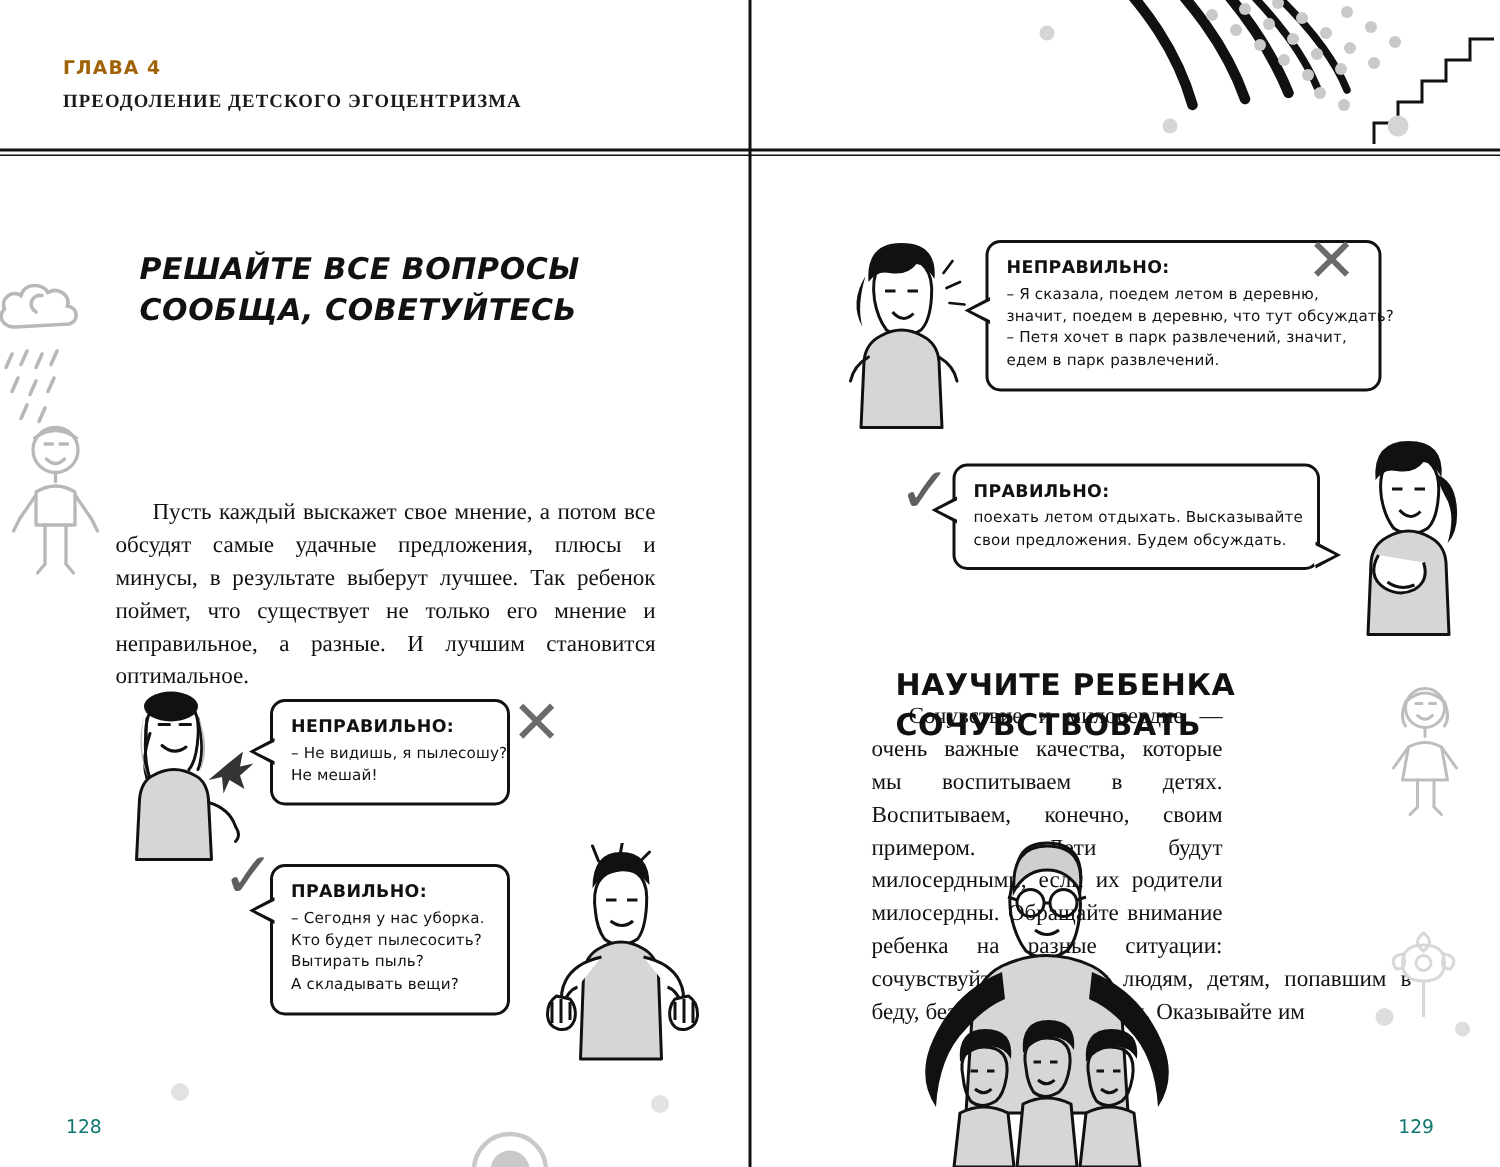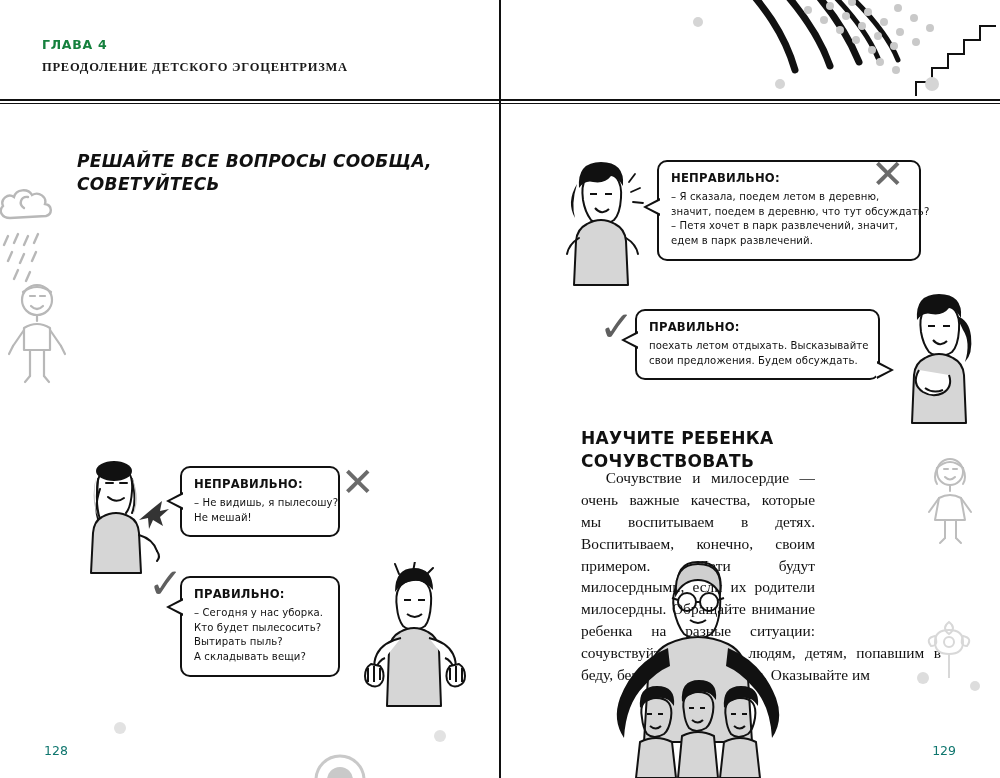--- a/index.html
+++ b/index.html
@@ -47,21 +47,21 @@
     position: absolute;
     left: 42px;
     top: 36px;
     width: 420px;
   }
   .chapter-kicker {
     font-family: "DejaVu Sans", sans-serif;
     font-weight: bold;
     font-size: 12.5px;
     letter-spacing: 0.06em;
-    color: #15803d;
+    color: #a16207;
     line-height: 1.5;
   }
   .chapter-title {
     font-family: Liberation Serif, serif;
     font-weight: bold;
     font-size: 12.5px;
     letter-spacing: 0.06em;
     color: #1a1a1a;
     line-height: 1.5;
     margin-top: 3px;
@@ -100,24 +100,24 @@
     left: 501px;
     top: 104px;
     width: 499px;
     height: 674px;
   }
 
   h2.section-head {
     font-family: "DejaVu Sans", sans-serif;
     font-weight: bold;
     font-style: italic;
-    font-size: 17px;
+    font-size: 20px;
     letter-spacing: 0.02em;
     line-height: 1.35;
-    margin: 0;
+    margin: 16px;
     color: #111;
   }
   h2.section-head.upright {
     font-style: normal;
   }
 
   p.body {
     font-family: "Liberation Serif", serif;
     font-size: 15.4px;
     line-height: 1.42;
@@ -295,20 +295,21 @@
           <path d="M20 50 l-11 16 M46 50 l11 16"></path>
           <path d="M9 66 l-4 8 M57 66 l4 8"></path>
           <path d="M26 70 v26 M40 70 v26"></path>
           <path d="M26 96 l-5 6 M40 96 l5 6"></path>
         </g>
       </svg>
     </div>
 
     <h2 class="section-head" style="position:absolute; left:77px; top:46px; width:360px;">РЕШАЙТЕ ВСЕ ВОПРОСЫ СООБЩА, СОВЕТУЙТЕСЬ</h2>
 
+    <p class="body" style="position:absolute; left:77px; top:227px; width:360px;">Пусть каждый выскажет свое мнение, а потом все обсудят самые удачные предло­жения, плюсы и минусы, в результате выберут лучшее. Так ребенок поймет, что существует не только его мнение и неправильное, а разные. И лучшим становится оптимальное.</p>
 
     <div class="art" style="left:68px; top:355px;">
       <svg width="108" height="132" viewBox="0 0 108 132" xmlns="http://www.w3.org/2000/svg">
         <g stroke="#111" stroke-width="2" fill="none" stroke-linecap="round" stroke-linejoin="round">
           <path d="M30 36 q-4 -26 16 -28 q20 -2 18 24 q-1 16 -6 22"></path>
           <path d="M32 30 q-6 18 -2 30"></path>
           <path d="M38 24 h7 M52 24 h7"></path>
           <path d="M40 38 q8 7 16 1"></path>
           <ellipse cx="46" cy="12" rx="18" ry="10" fill="#111" stroke="none"></ellipse>
           <path d="M30 20 q-3 26 2 40" stroke="#111"></path>

